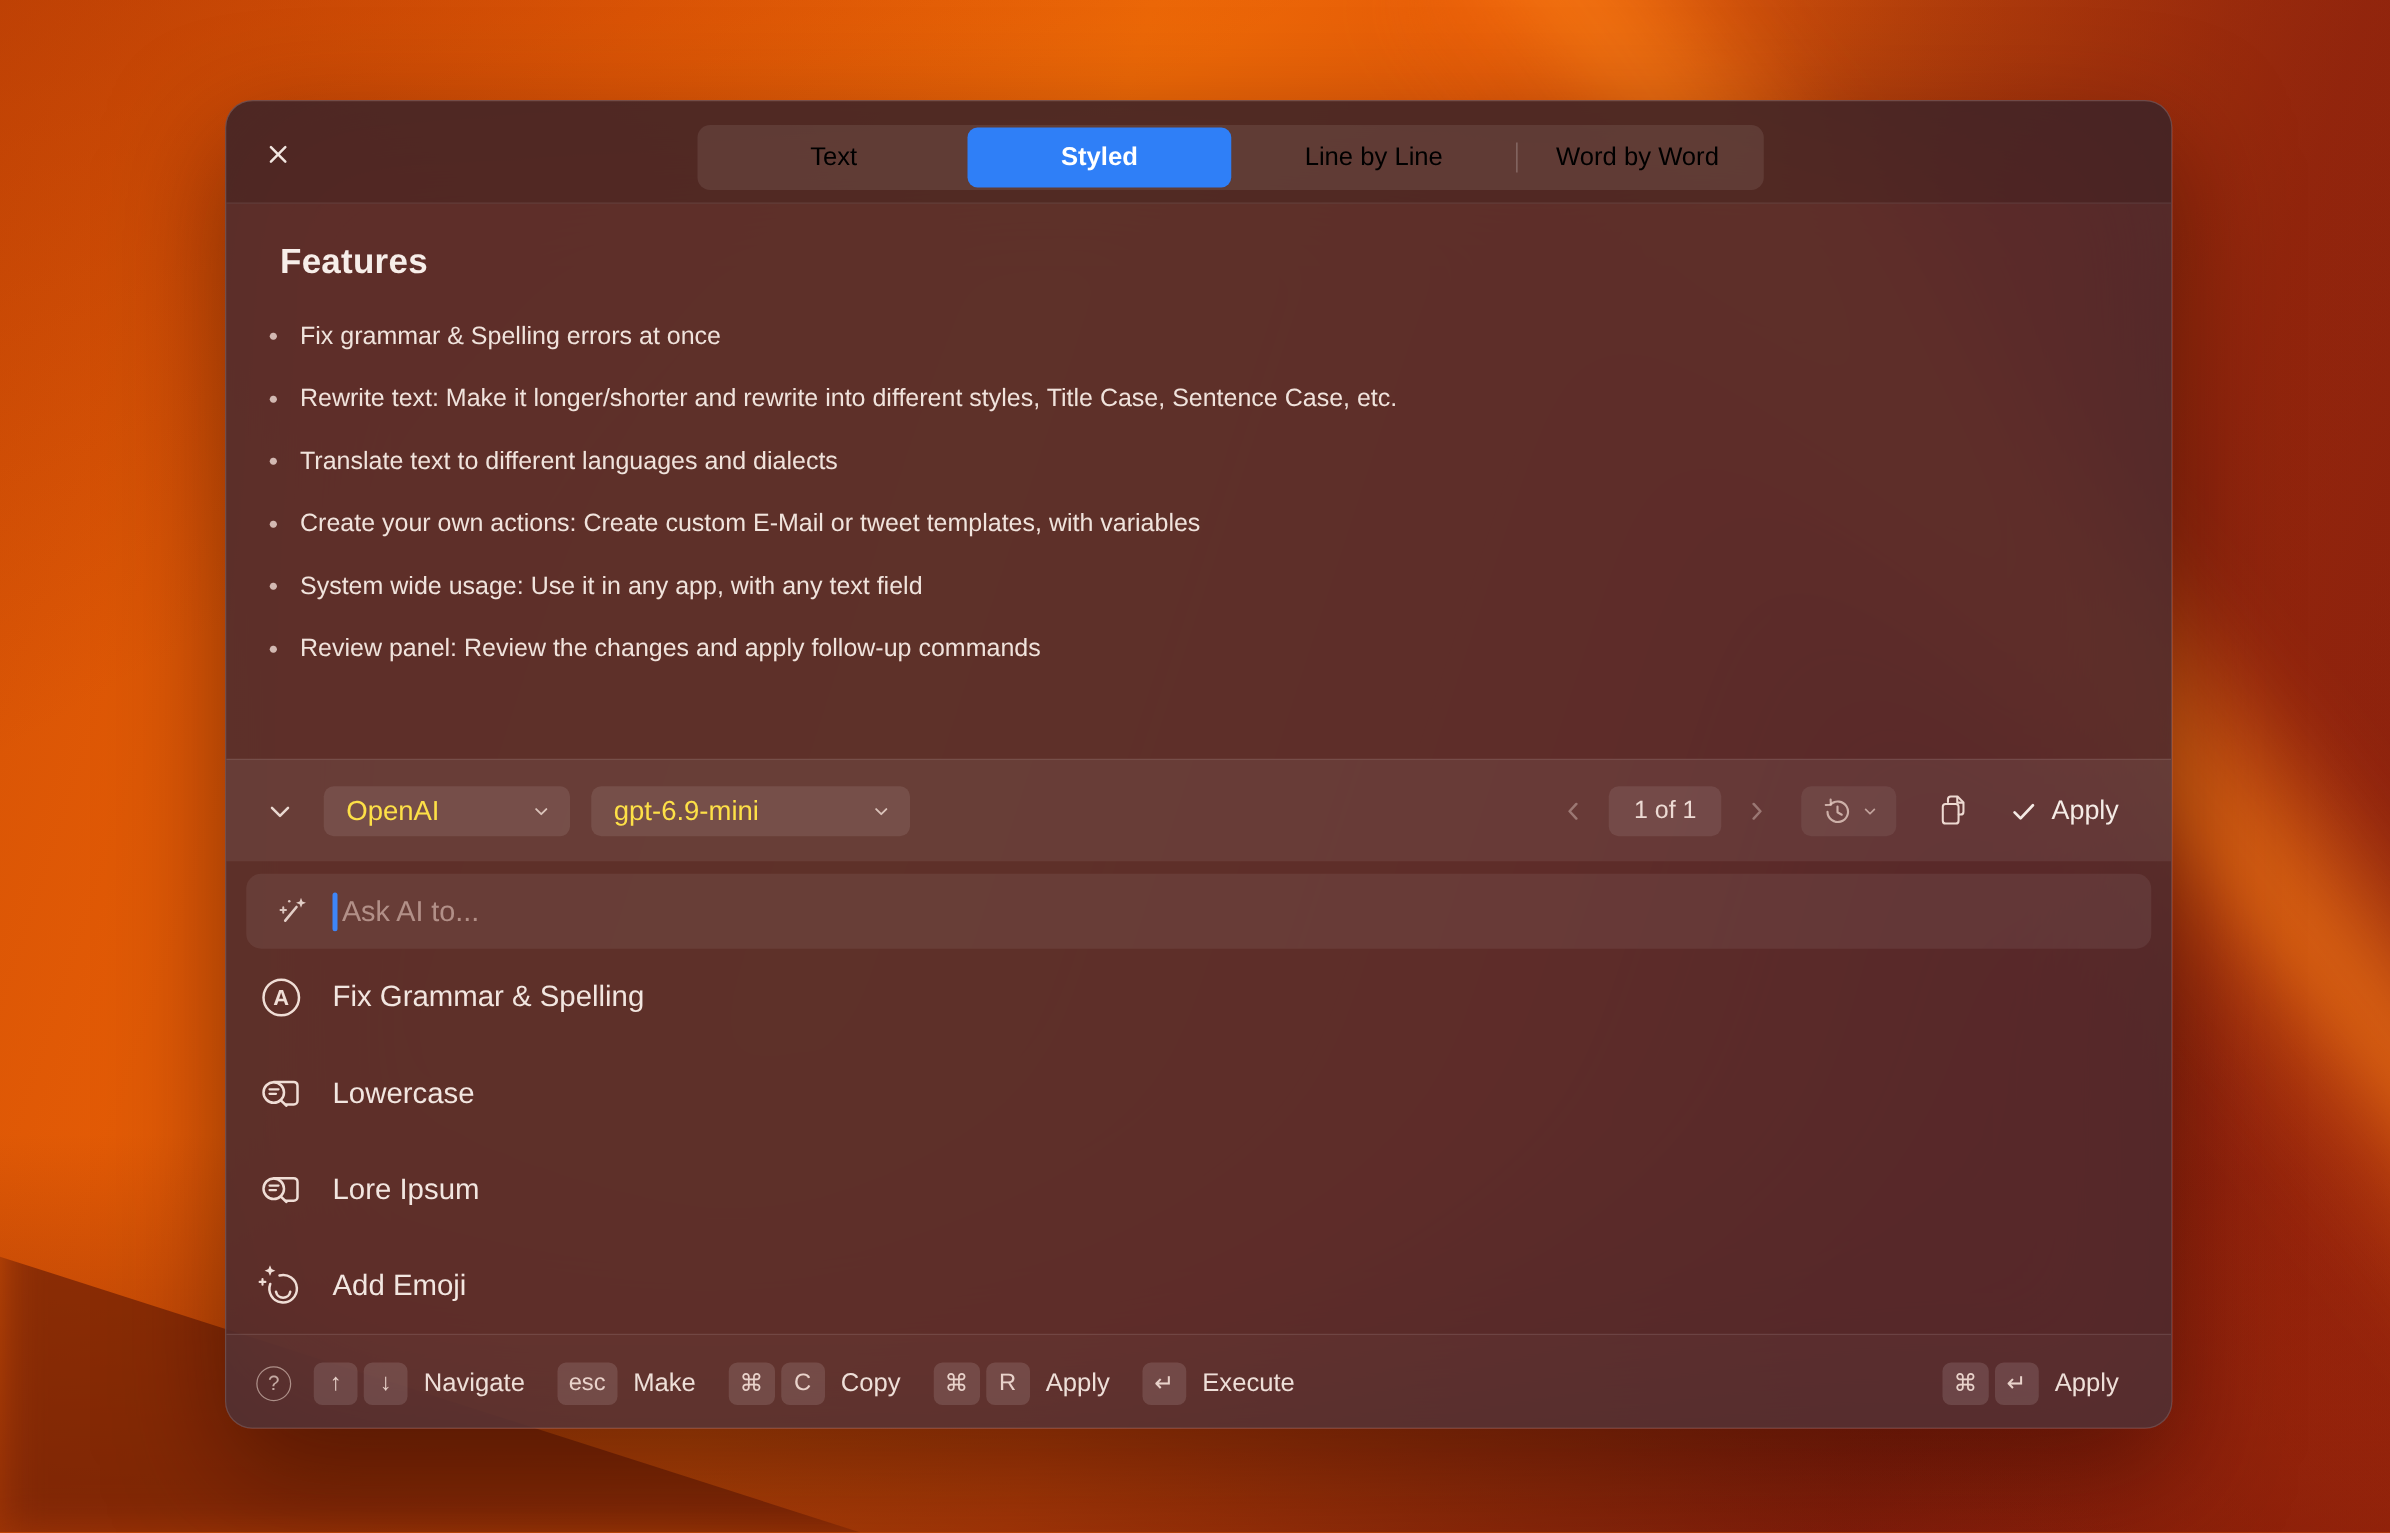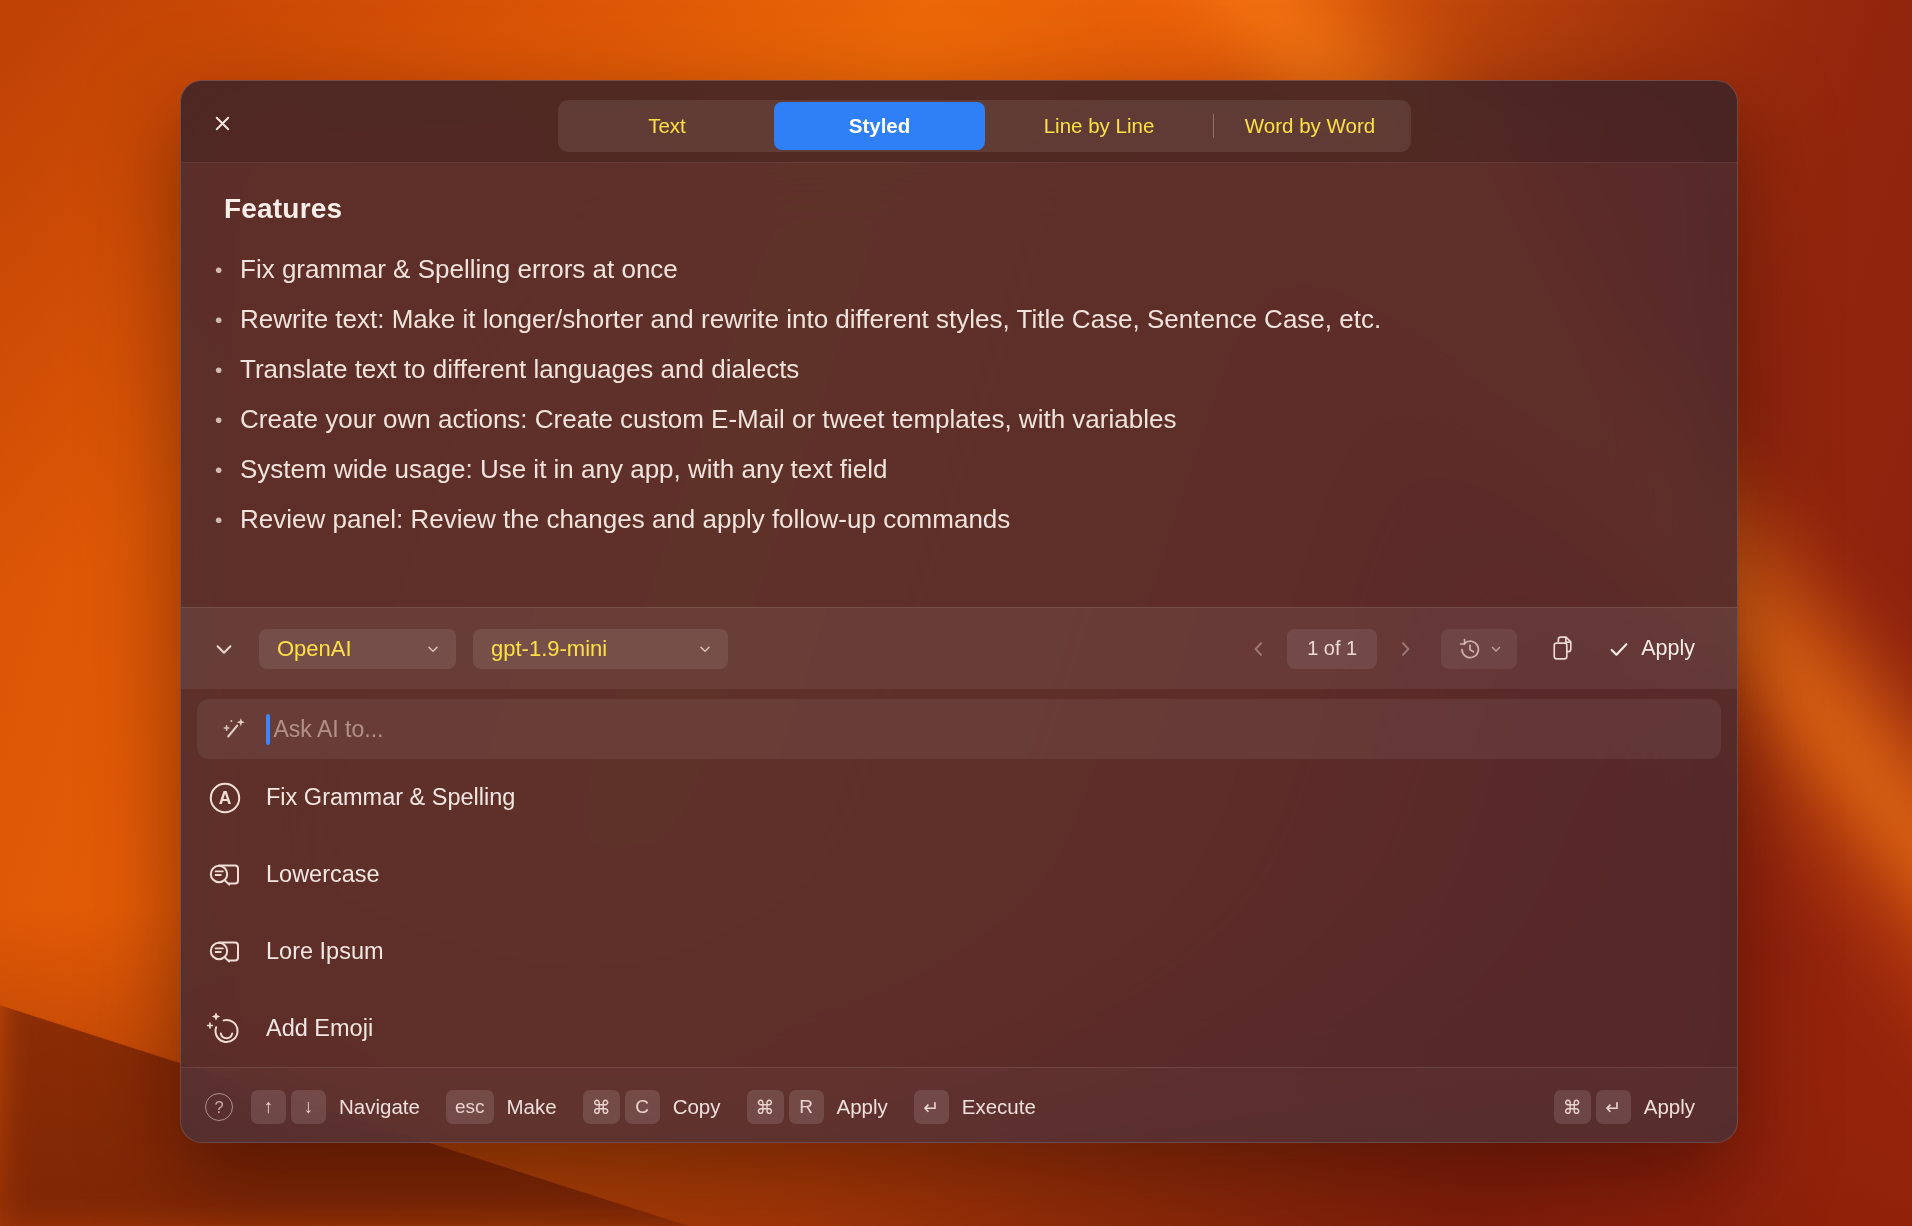--- a/index.html
+++ b/index.html
@@ -33,30 +33,30 @@
 
   
   .topbar { position:relative; height:82px; flex:0 0 82px;
     background:rgba(15,6,4,0.16); border-bottom:1px solid rgba(255,255,255,0.10); }
   .close-btn { position:absolute; left:26px; top:27px; width:30px; height:30px;
     display:flex; align-items:center; justify-content:center; cursor:pointer; }
   .segmented { position:absolute; left:377px; top:19px; height:52px; width:853px;
     background:rgba(255,255,255,0.085); border-radius:10px; padding:2px;
     display:flex; align-items:stretch; }
   .seg { display:flex; align-items:center; justify-content:center;
-    font-size:20.5px; color:#fde047; border-radius:8px; position:relative; cursor:pointer; }
+    font-size:20.5px; color:#000000; border-radius:8px; position:relative; cursor:pointer; }
   .seg-0 { width:214px; } .seg-1 { width:211px; } .seg-2 { width:228px; } .seg-3 { width:192px; }
   .seg.selected { background:#2f7ff7; color:#ffffff; font-weight:700; }
   .seg-divider { width:1px; margin:12px 0; background:rgba(255,255,255,0.28); }
 
   
   .content { flex:0 0 444px; padding:30px 40px 0 15px; }
   .features-heading { font-size:28px; font-weight:700; color:#f7eee9; letter-spacing:0.2px;margin-left:28px; }
   .features-list { list-style:none; margin-top:26px; }
-  .features-list li { position:relative; padding-left:44px; font-size:26px;
+  .features-list li { position:relative; padding-left:44px; font-size:20px;
     line-height:37px; margin-bottom:13px; color:#f0e3dc; }
   .features-list li::before { content:"•"; position:absolute; left:19px; top:0;
     font-size:21px; color:rgba(240,220,212,0.8); }
 
   
   .toolbar { flex:0 0 82px; display:flex; align-items:center;
     background:rgba(255,255,255,0.065);
     border-top:1px solid rgba(255,255,255,0.09);
     padding:0 42px 0 28px; }
   .tb-collapse { width:30px; display:flex; justify-content:center; cursor:pointer; margin-right:20px; }
@@ -155,21 +155,21 @@
     </div>
     <div class="pill pill-provider">
       <span class="pill-label">OpenAI</span>
       <span>
         <svg width="14" height="14" viewBox="0 0 24 24">
             <path d="M5 9 l7 7 7 -7" stroke="rgba(242,222,214,0.8)" stroke-width="2.6" stroke-linecap="round" stroke-linejoin="round" fill="none"></path>
           </svg>
       </span>
     </div>
     <div class="pill pill-model">
-      <span class="pill-label">gpt-1.9-mini</span>
+      <span class="pill-label">gpt-6.9-mini</span>
       <span>
         <svg width="14" height="14" viewBox="0 0 24 24">
             <path d="M5 9 l7 7 7 -7" stroke="rgba(242,222,214,0.8)" stroke-width="2.6" stroke-linecap="round" stroke-linejoin="round" fill="none"></path>
           </svg>
       </span>
     </div>
     <div class="tb-spacer"></div>
     <div class="pag-chevron">
       <span>
         <svg width="20" height="20" viewBox="0 0 24 24">

